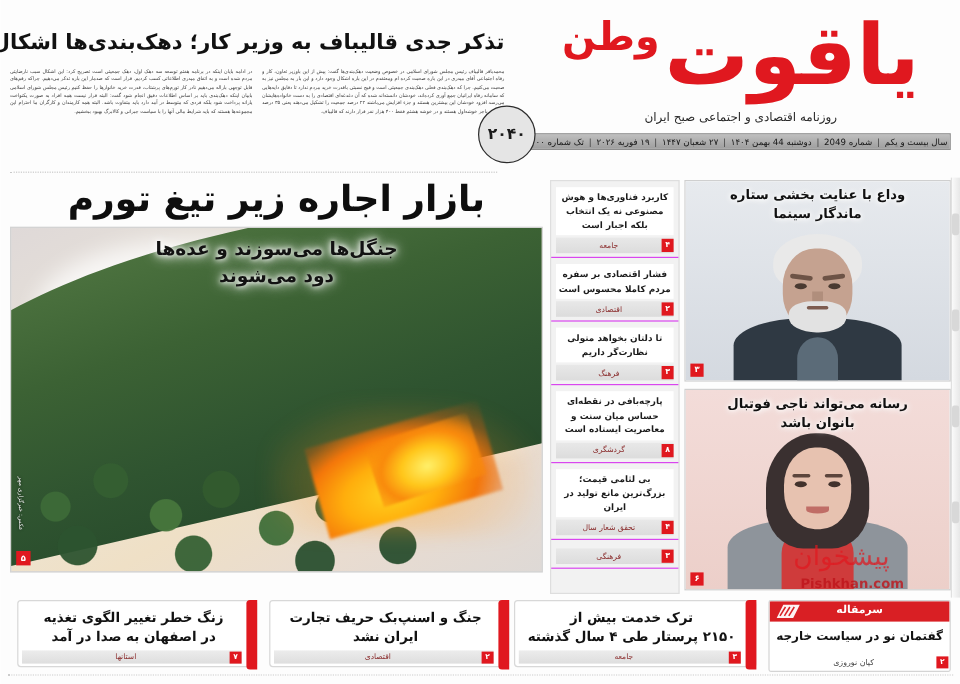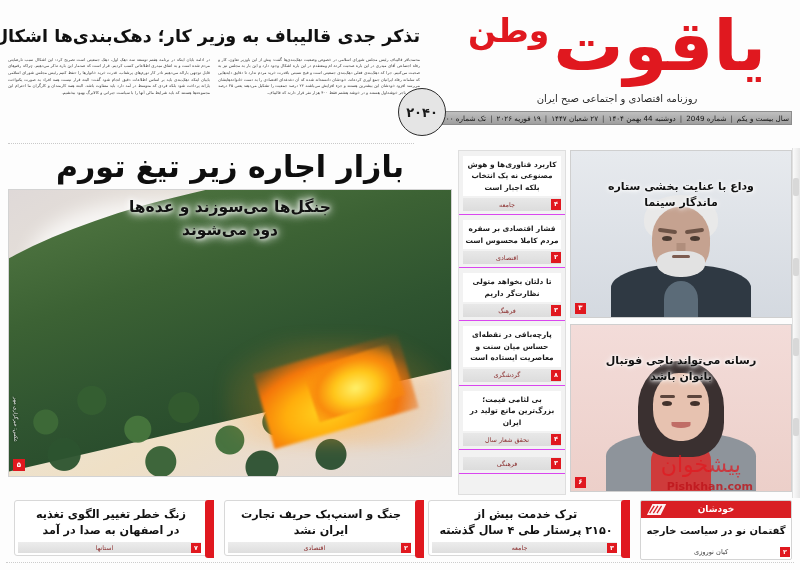--- a/index.html
+++ b/index.html
@@ -159,21 +159,20 @@
     position: absolute; top: 4px; left: 0; right: 0;
     z-index: 3;
     text-align: center;
     direction: rtl;
     font-size: 11px;
     font-weight: bold;
     color: #111;
     line-height: 1.45;
     letter-spacing: -0.3px;
     text-shadow: 0 0 3px #fff, 0 0 5px #fff, 0 0 7px #fff;
-    margin-top: 24px;
   }
   .pc-photo { position: absolute; inset: 0; }
   .pagebadge {
     position: absolute;
     bottom: 3px; right: 4px;
     background: #e0181f;
     color: #fff;
     font-size: 7px;
     font-weight: bold;
     width: 11px; height: 11px;
@@ -814,21 +813,21 @@
     </div>
 
     <div class="editorial">
       <div class="ed-head">
         <svg class="ed-pen" viewBox="0 0 24 14">
           <path d="M1 13 L16 13 L22 1 L7 1 Z" fill="#ffffff" opacity="0.95"></path>
           <path d="M4 11 L9 3" stroke="#d91f24" stroke-width="1.4"></path>
           <path d="M8 11 L13 3" stroke="#d91f24" stroke-width="1.4"></path>
           <path d="M12 11 L17 3" stroke="#d91f24" stroke-width="1.4"></path>
         </svg>
-        <span>خودشان</span>
+        <span>سرمقاله</span>
       </div>
       <div class="ed-title">گفتمان نو در سیاست خارجه</div>
       <div class="ed-foot">
         <span class="pg">۲</span>
         <span class="author">کیان نوروزی</span>
       </div>
     </div>
 
     <div class="bottom-dots"></div>
   </div>

